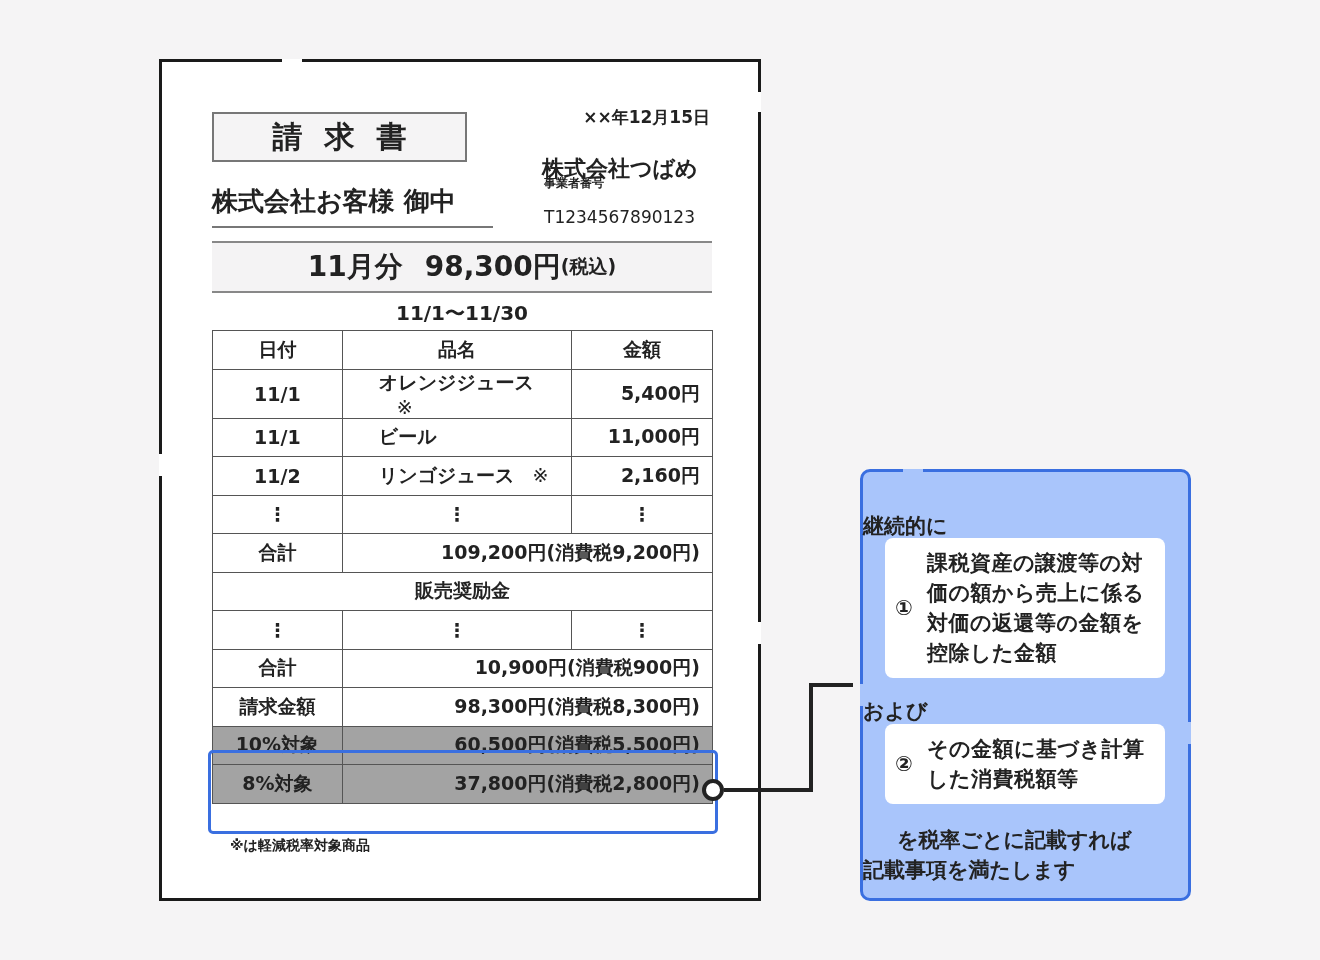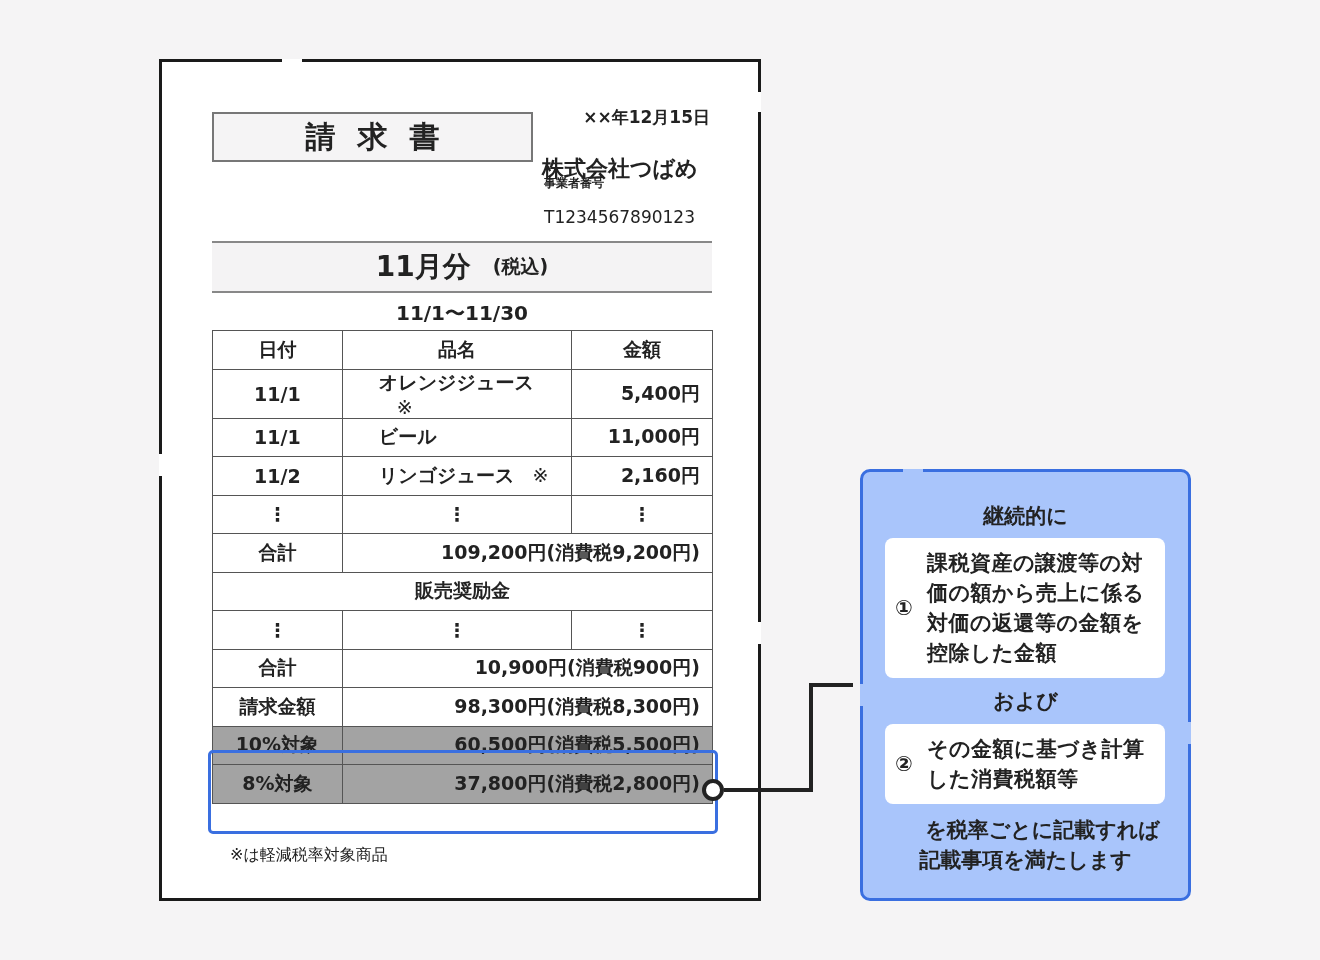--- a/index.html
+++ b/index.html
@@ -6,21 +6,21 @@
   html, body { width: 1320px; height: 960px; background: #f5f4f5; overflow: hidden; }
   body { position: relative; font-family: "DejaVu Sans", "Liberation Sans", sans-serif; color: #222; }
 
   .doc {
     position: absolute; left: 159px; top: 59px; width: 602px; height: 842px;
     background: #ffffff; border: 3px solid #1a1a1a;
   }
   .gap { position: absolute; background: #ffffff; }
 
   .title-box {
-    position: absolute; left: 50px; top: 50px; width: 321px; height: 50px;
+    position: absolute; left: 50px; top: 50px; width: 255px; height: 50px;
     border: 2px solid #777; background: #f5f4f5;
     display: flex; align-items: center; justify-content: center;
     font-size: 30px; font-weight: bold; letter-spacing: 22px; padding-left: 22px;
   }
   .date { position: absolute; right: 48px; top: 44px; font-size: 17px; font-weight: bold; }
   .company { position: absolute; left: 380px; top: 92px; font-size: 22px; font-weight: bold; }
   .regnum-label { position: absolute; left: 382px; top: 113px; font-size: 12px; font-weight: bold; }
   .regnum { position: absolute; left: 382px; top: 145px; font-size: 17px; }
   .customer {
     position: absolute; left: 50px; top: 122px; width: 281px; height: 44px;
@@ -48,34 +48,34 @@
   }
   table.items td.c { text-align: center; }
   table.items td.r { text-align: right; }
   table.items td.l { text-align: left; padding-left: 36px; }
   .mark { font-weight: normal; margin-left: 18px; }
   .hl td { background: #a3a3a3; }
   .hl-frame {
     position: absolute; left: 46px; top: 688px; width: 510px; height: 84px;
     border: 3px solid #3a6fe0; border-radius: 5px; pointer-events: none;
   }
-  .footnote { position: absolute; left: 68px; top: 775px; font-size: 16px; font-weight: normal; margin-top: 8px; }
+  .footnote { position: absolute; left: 68px; top: 775px; font-size: 14px; font-weight: bold; }
 
   .connector { position: absolute; }
   .dot {
     position: absolute; left: 702px; top: 779px; width: 22px; height: 22px;
     border-radius: 50%; background: #fff; border: 4px solid #222;
   }
 
   .panel {
     position: absolute; left: 860px; top: 469px; width: 331px; height: 432px;
     background: #a9c5fb; border: 3px solid #3a6fe0; border-radius: 10px;
   }
   .panel .pgap { position: absolute; background: #a9c5fb; }
-  .p-head { position: absolute; left: 0; width: 100%; text-align: center; font-size: 21px; font-weight: bold; color: #222; }
+  .p-head { position: absolute; left: 0; width: 100%; text-align: left; font-size: 21px; font-weight: bold; color: #222; margin-top: 10px; }
   .card {
     position: absolute; left: 22px; width: 280px; background: #fff; border-radius: 8px;
     display: flex; align-items: center; padding: 0 10px 0 10px;
   }
   .card .num { font-size: 21px; font-weight: bold; width: 32px; flex-shrink: 0; }
   .card .txt { font-size: 21px; font-weight: bold; line-height: 30px; letter-spacing: 0.5px; }
 </style>
 </head>
 <body>
 
@@ -84,24 +84,26 @@
   <div class="gap" style="left:120px; top:-3px; width:20px; height:3px;"></div>
   <div class="gap" style="right:-3px; top:30px; width:3px; height:20px;"></div>
   <div class="gap" style="left:-3px; top:392px; width:3px; height:22px;"></div>
   <div class="gap" style="right:-3px; top:560px; width:3px; height:22px;"></div>
 
   <div class="title-box">請求書</div>
   <div class="date">××年12月15日</div>
   <div class="company">株式会社つばめ</div>
   <div class="regnum-label">事業者番号</div>
   <div class="regnum">T1234567890123</div>
+  <div class="customer">株式会社お客様 御中</div>
 
   <div class="summary">
     <span>11月分</span>
     <span class="sp"></span>
+    <span>98,300円</span>
     <span class="small">(税込)</span>
   </div>
 
   <div class="period">11/1〜11/30</div>
 
   <table class="items">
     <colgroup>
         <col style="width:130px">
         <col style="width:230px">
         <col style="width:141px">

